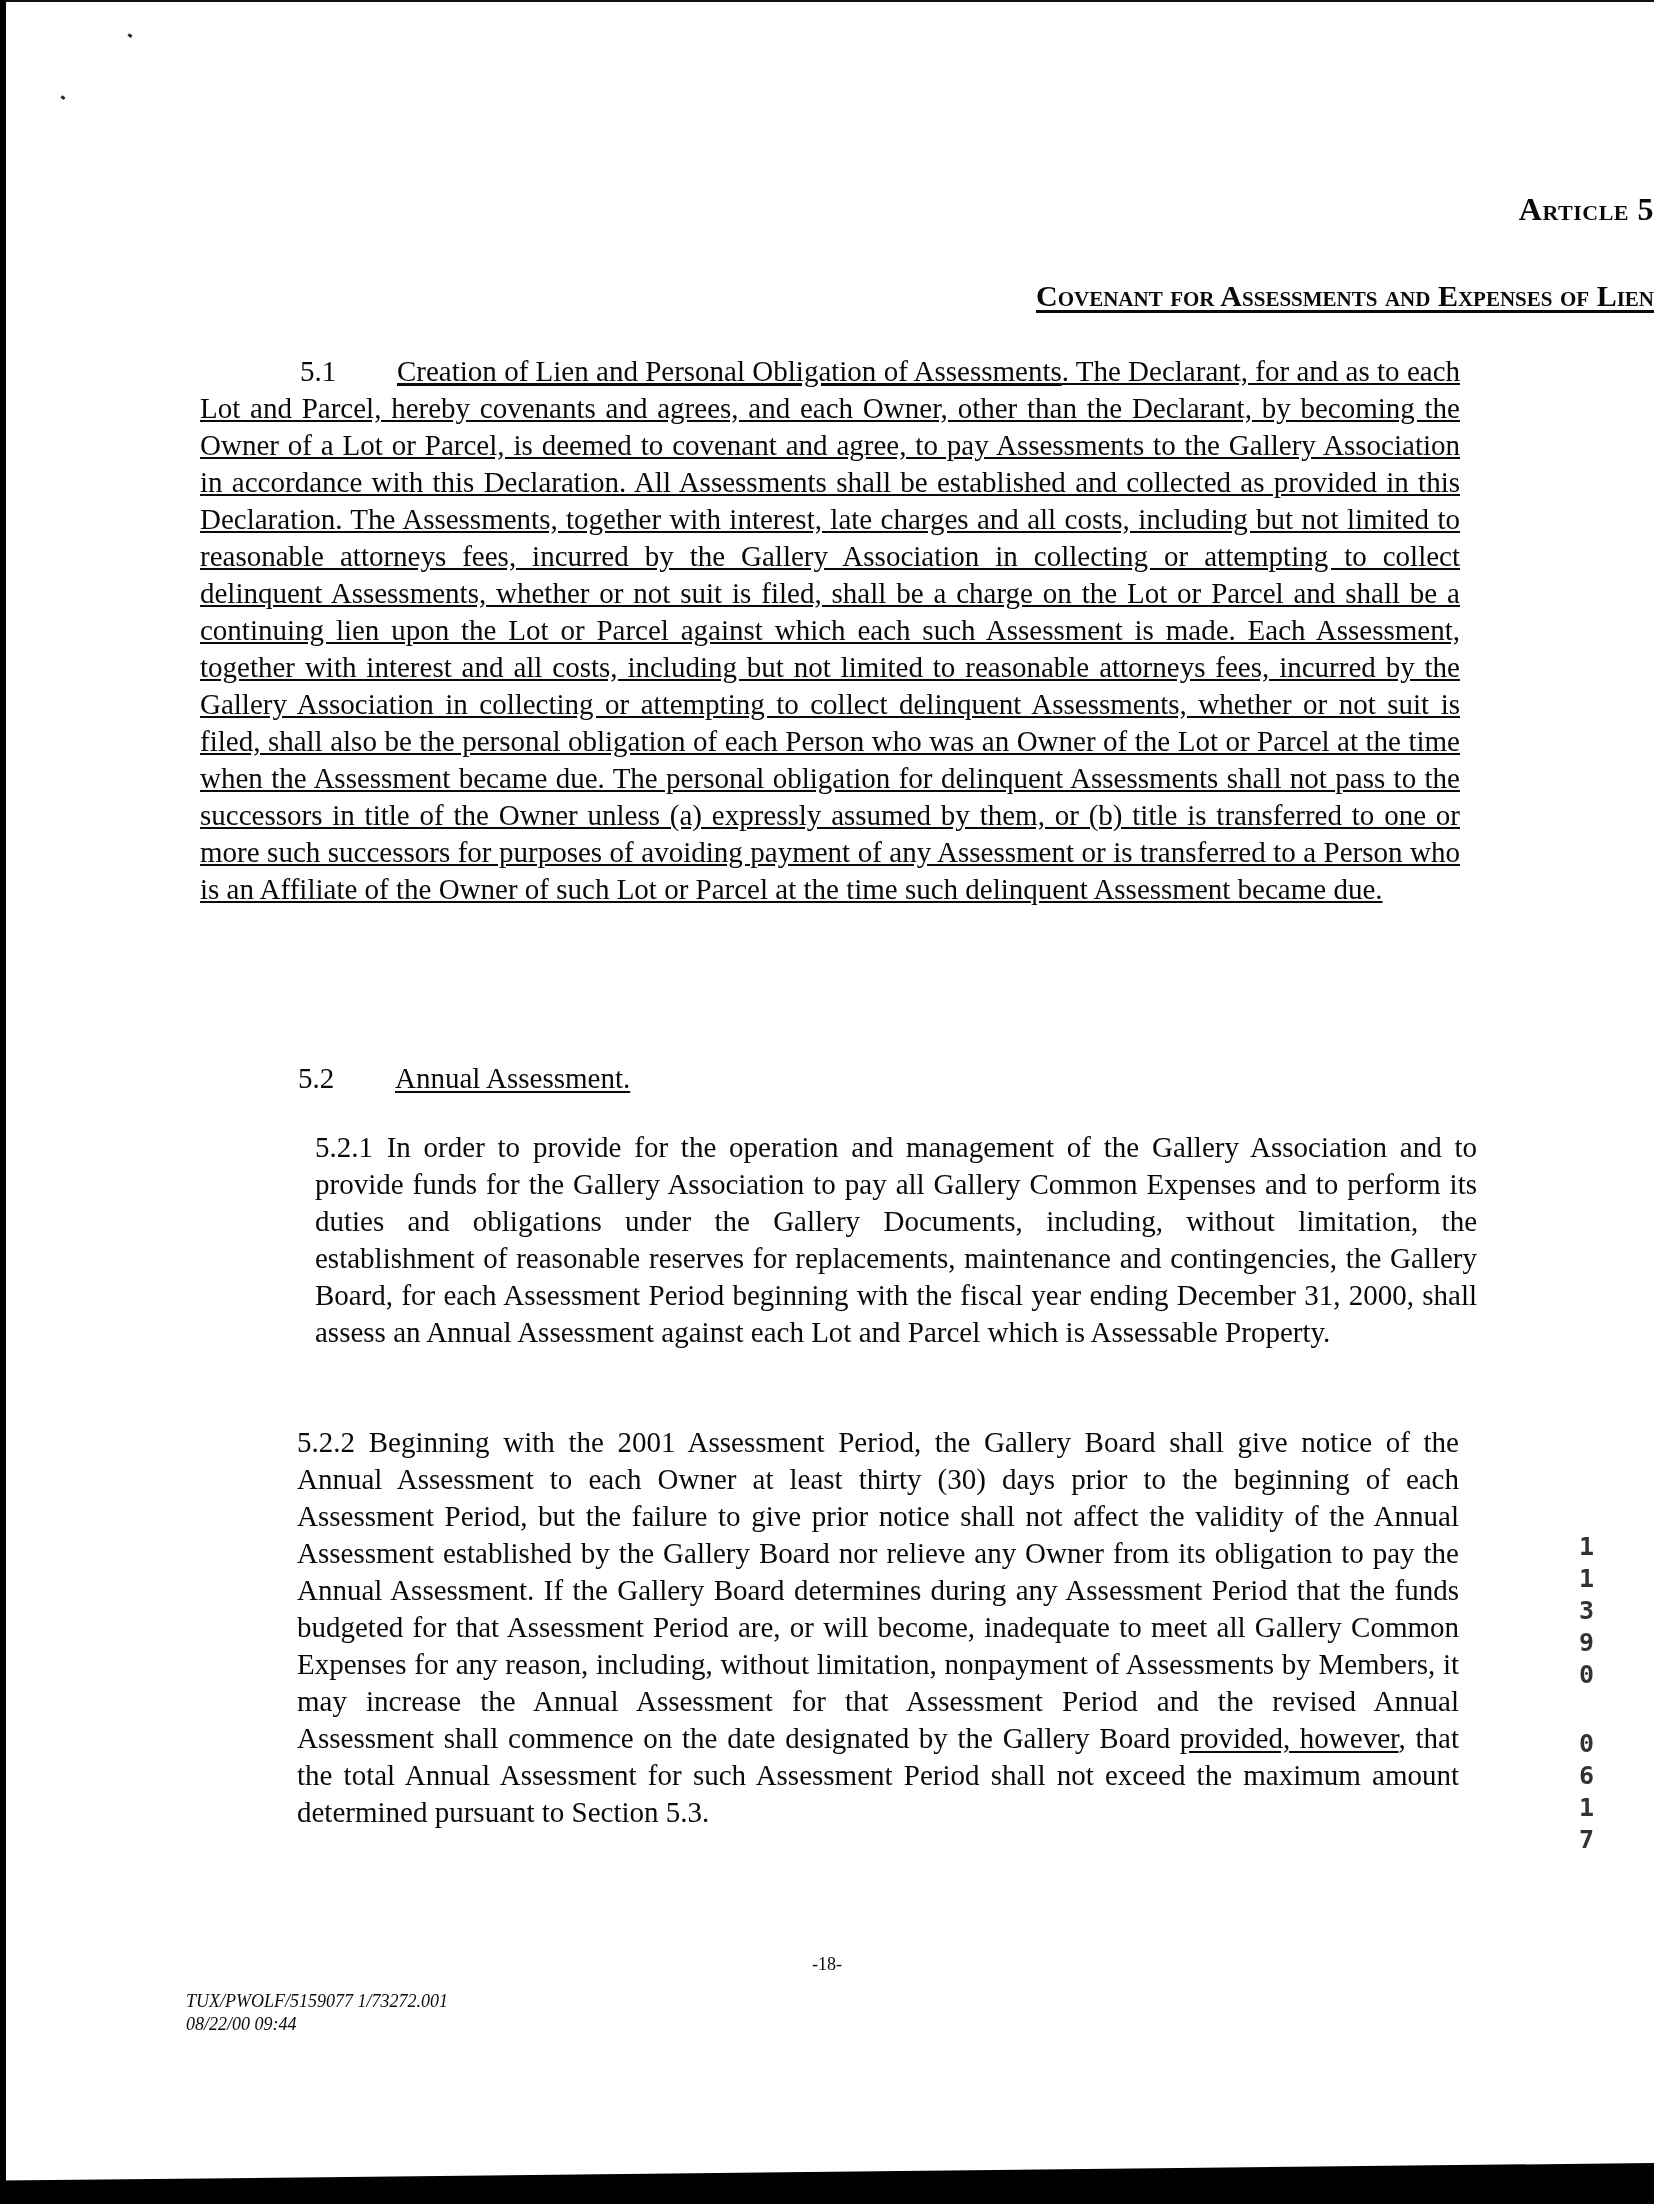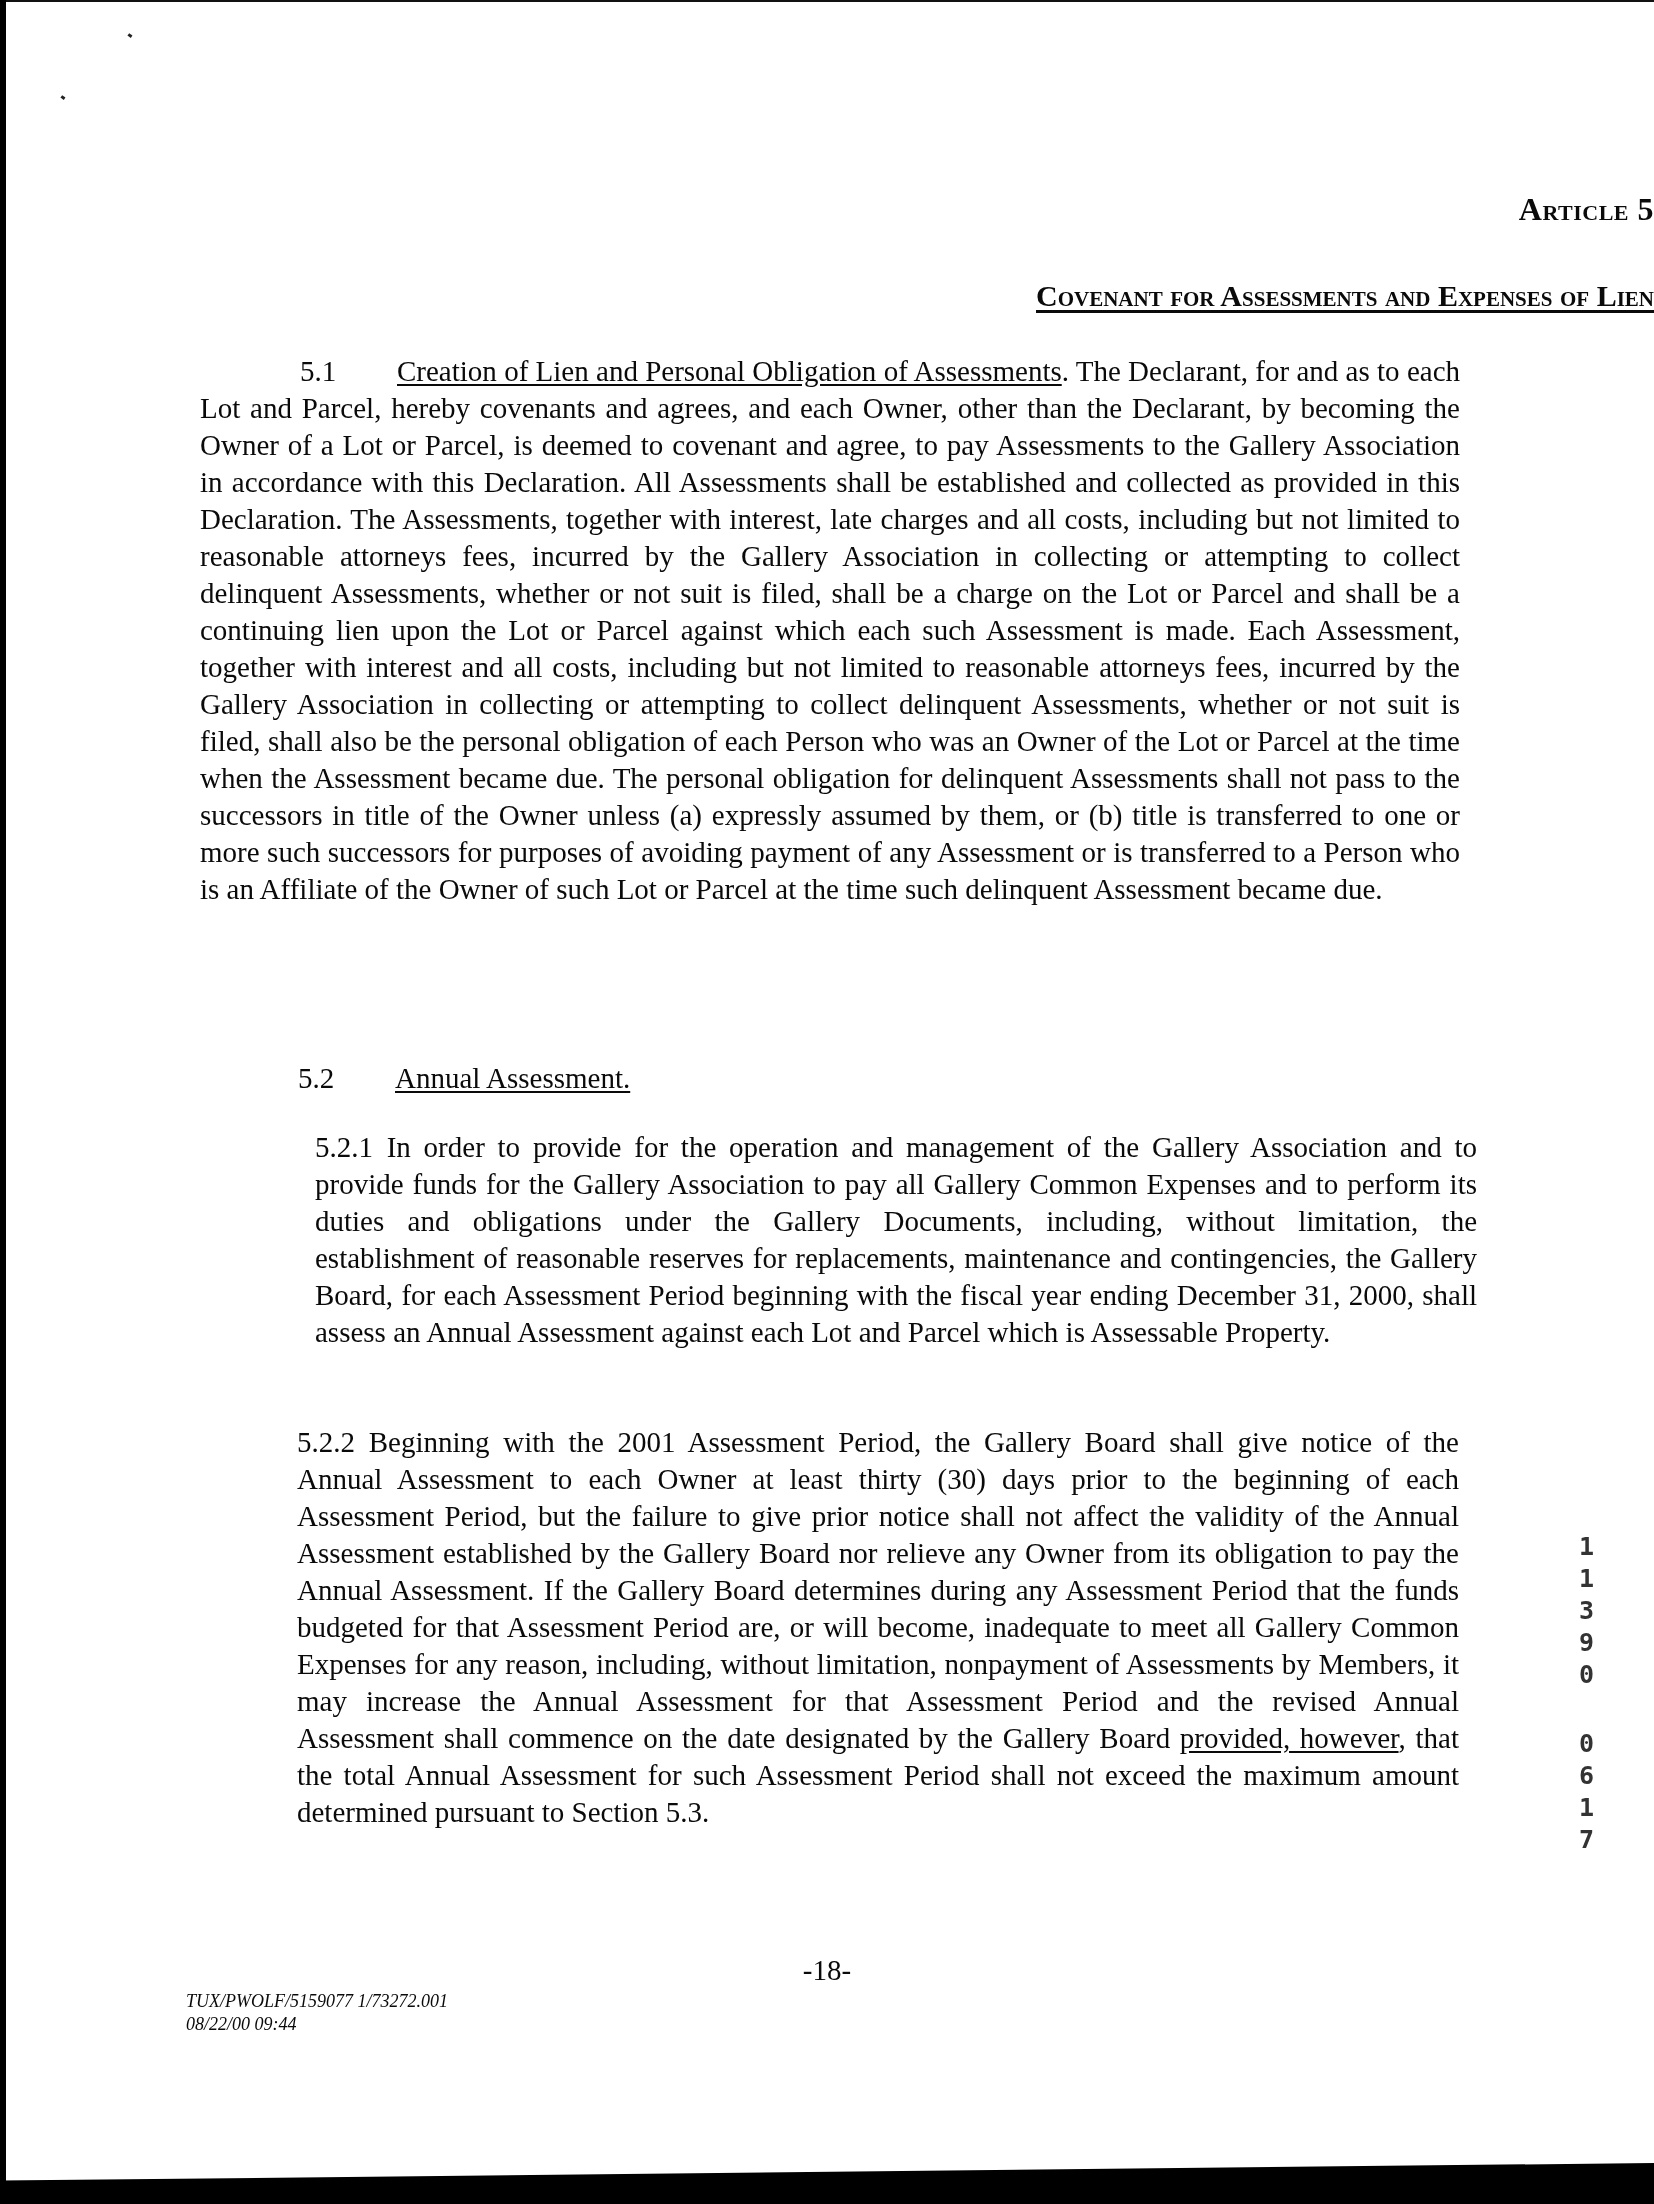--- a/index.html
+++ b/index.html
@@ -12,31 +12,31 @@
     .left-strip { position: absolute; left: 0; top: 0; width: 5.9px; height: 2204px; background: #000; }
     .bottom-bar { position: absolute; left: 0; top: 2163px; width: 1654px; height: 41px; background: #000;
       clip-path: polygon(0 17.6px, 100% 0, 100% 100%, 0 100%); }
     .speck { position: absolute; width: 3.9px; height: 2.9px; background: #222; transform: rotate(35deg); }
 
     .heading { position: absolute; left: 0; width: 1654px; text-align: right; font-weight: bold; }
     .article { top: 191px; font-size: 32px; font-variant: small-caps; letter-spacing: 0.5px; }
     .subtitle { top: 279px; font-size: 30px; font-variant: small-caps; text-decoration: underline; text-underline-offset: 3.9px; }
 
     .para { position: absolute; font-size: 29px; line-height: 37px; text-align: justify; text-align-last: left; }
-    .p51 { left: 200px; width: 1260px; top: 353px; }
+    .p51 { left: 200px; width: 1260px; top: 353px; text-decoration: underline; }
     .p52 { left: 200px; width: 1260px; top: 1060px; }
     .p521 { left: 315px; width: 1162px; top: 1129px; }
     .p522 { left: 297px; width: 1162px; top: 1424px; }
     .num { display: inline-block; }
     .num-51 { margin-left: 100px; width: 97px; }
     .num-52 { margin-left: 98px; width: 97px; }
     .num-sub { margin-left: 98px; width: 100px; }
     .u { text-decoration: underline; text-underline-offset: 2.9px; }
 
-    .page-number { position: absolute; top: 1954px; left: 0; width: 1654px; text-align: center; font-size: 29px; }
+    .page-number { position: absolute; top: 1954px; left: 0; width: 1654px; text-align: center; font-size: 18px; }
     .footer { position: absolute; left: 186px; top: 1990px; font-size: 18px; line-height: 23.4px; font-style: italic; }
 
     .stamp { position: absolute; left: 1572px; width: 29px; font-family: "DejaVu Sans Mono", monospace;
       font-size: 25px; line-height: 32px; text-align: center; color: #333; font-weight: bold; }
     .stamp span { display: block; }
     .stamp-a { top: 1531px; }
     .stamp-b { top: 1728px; }
   </style>
 </head>
 <body>

